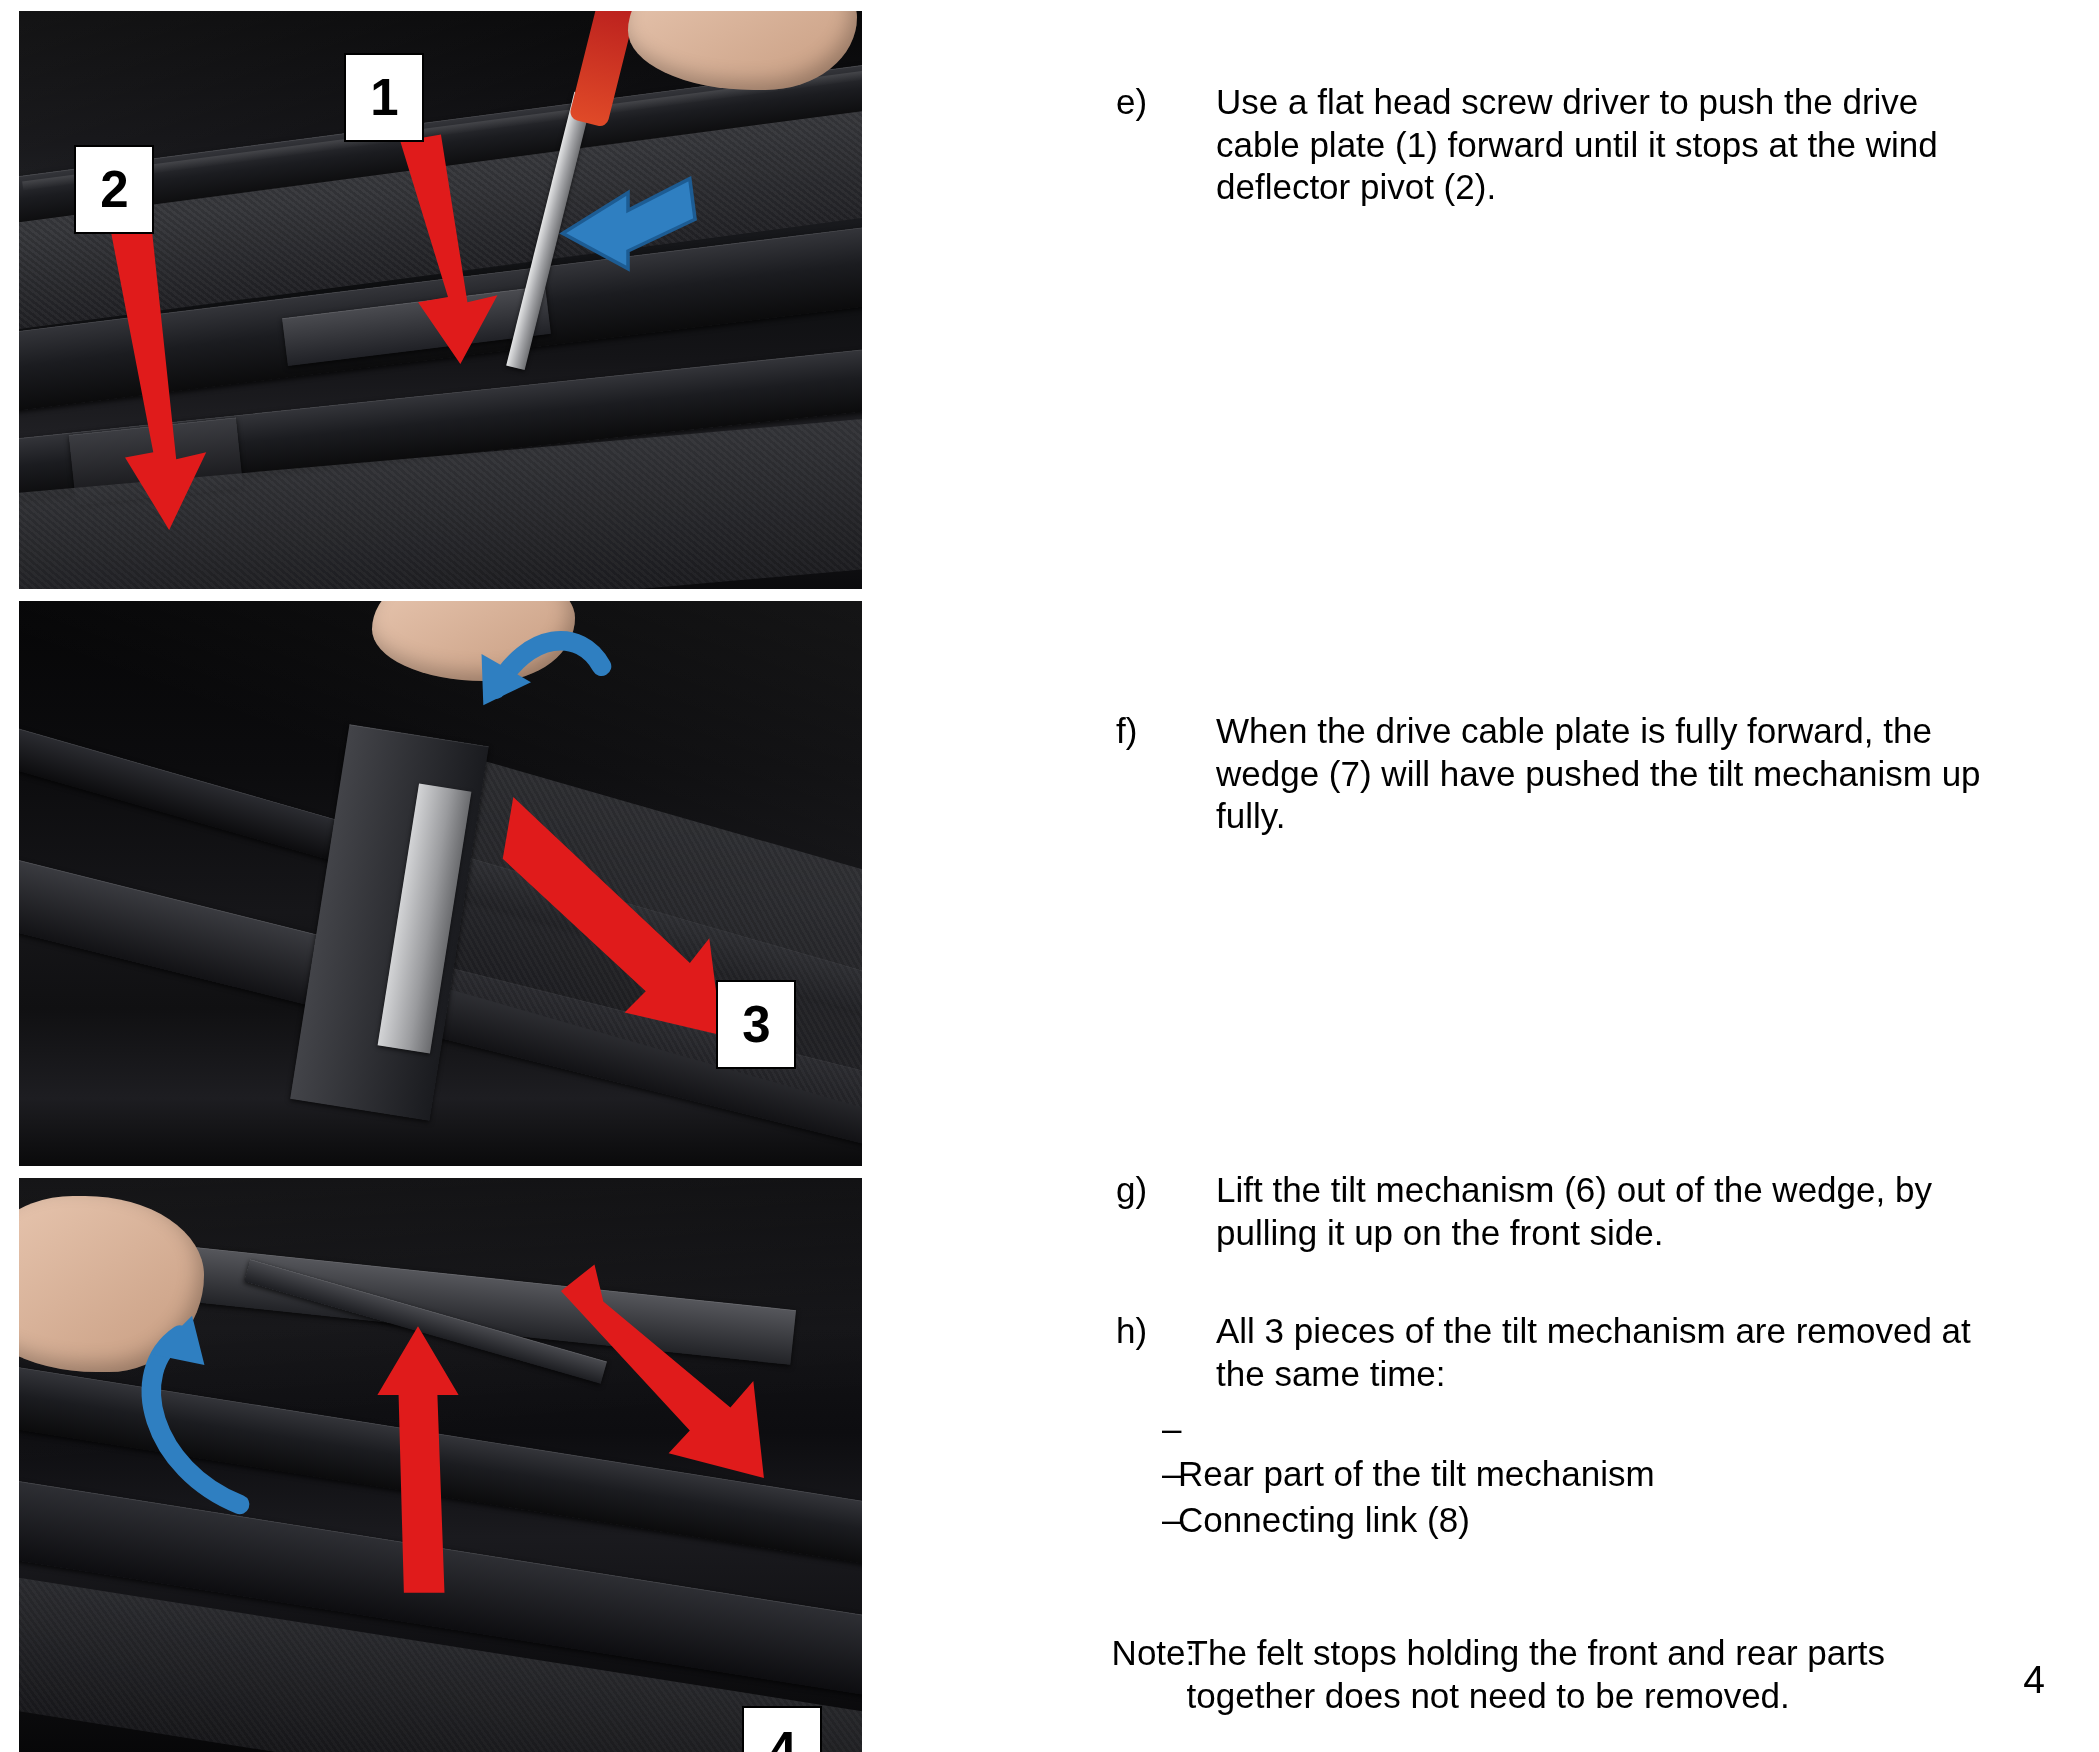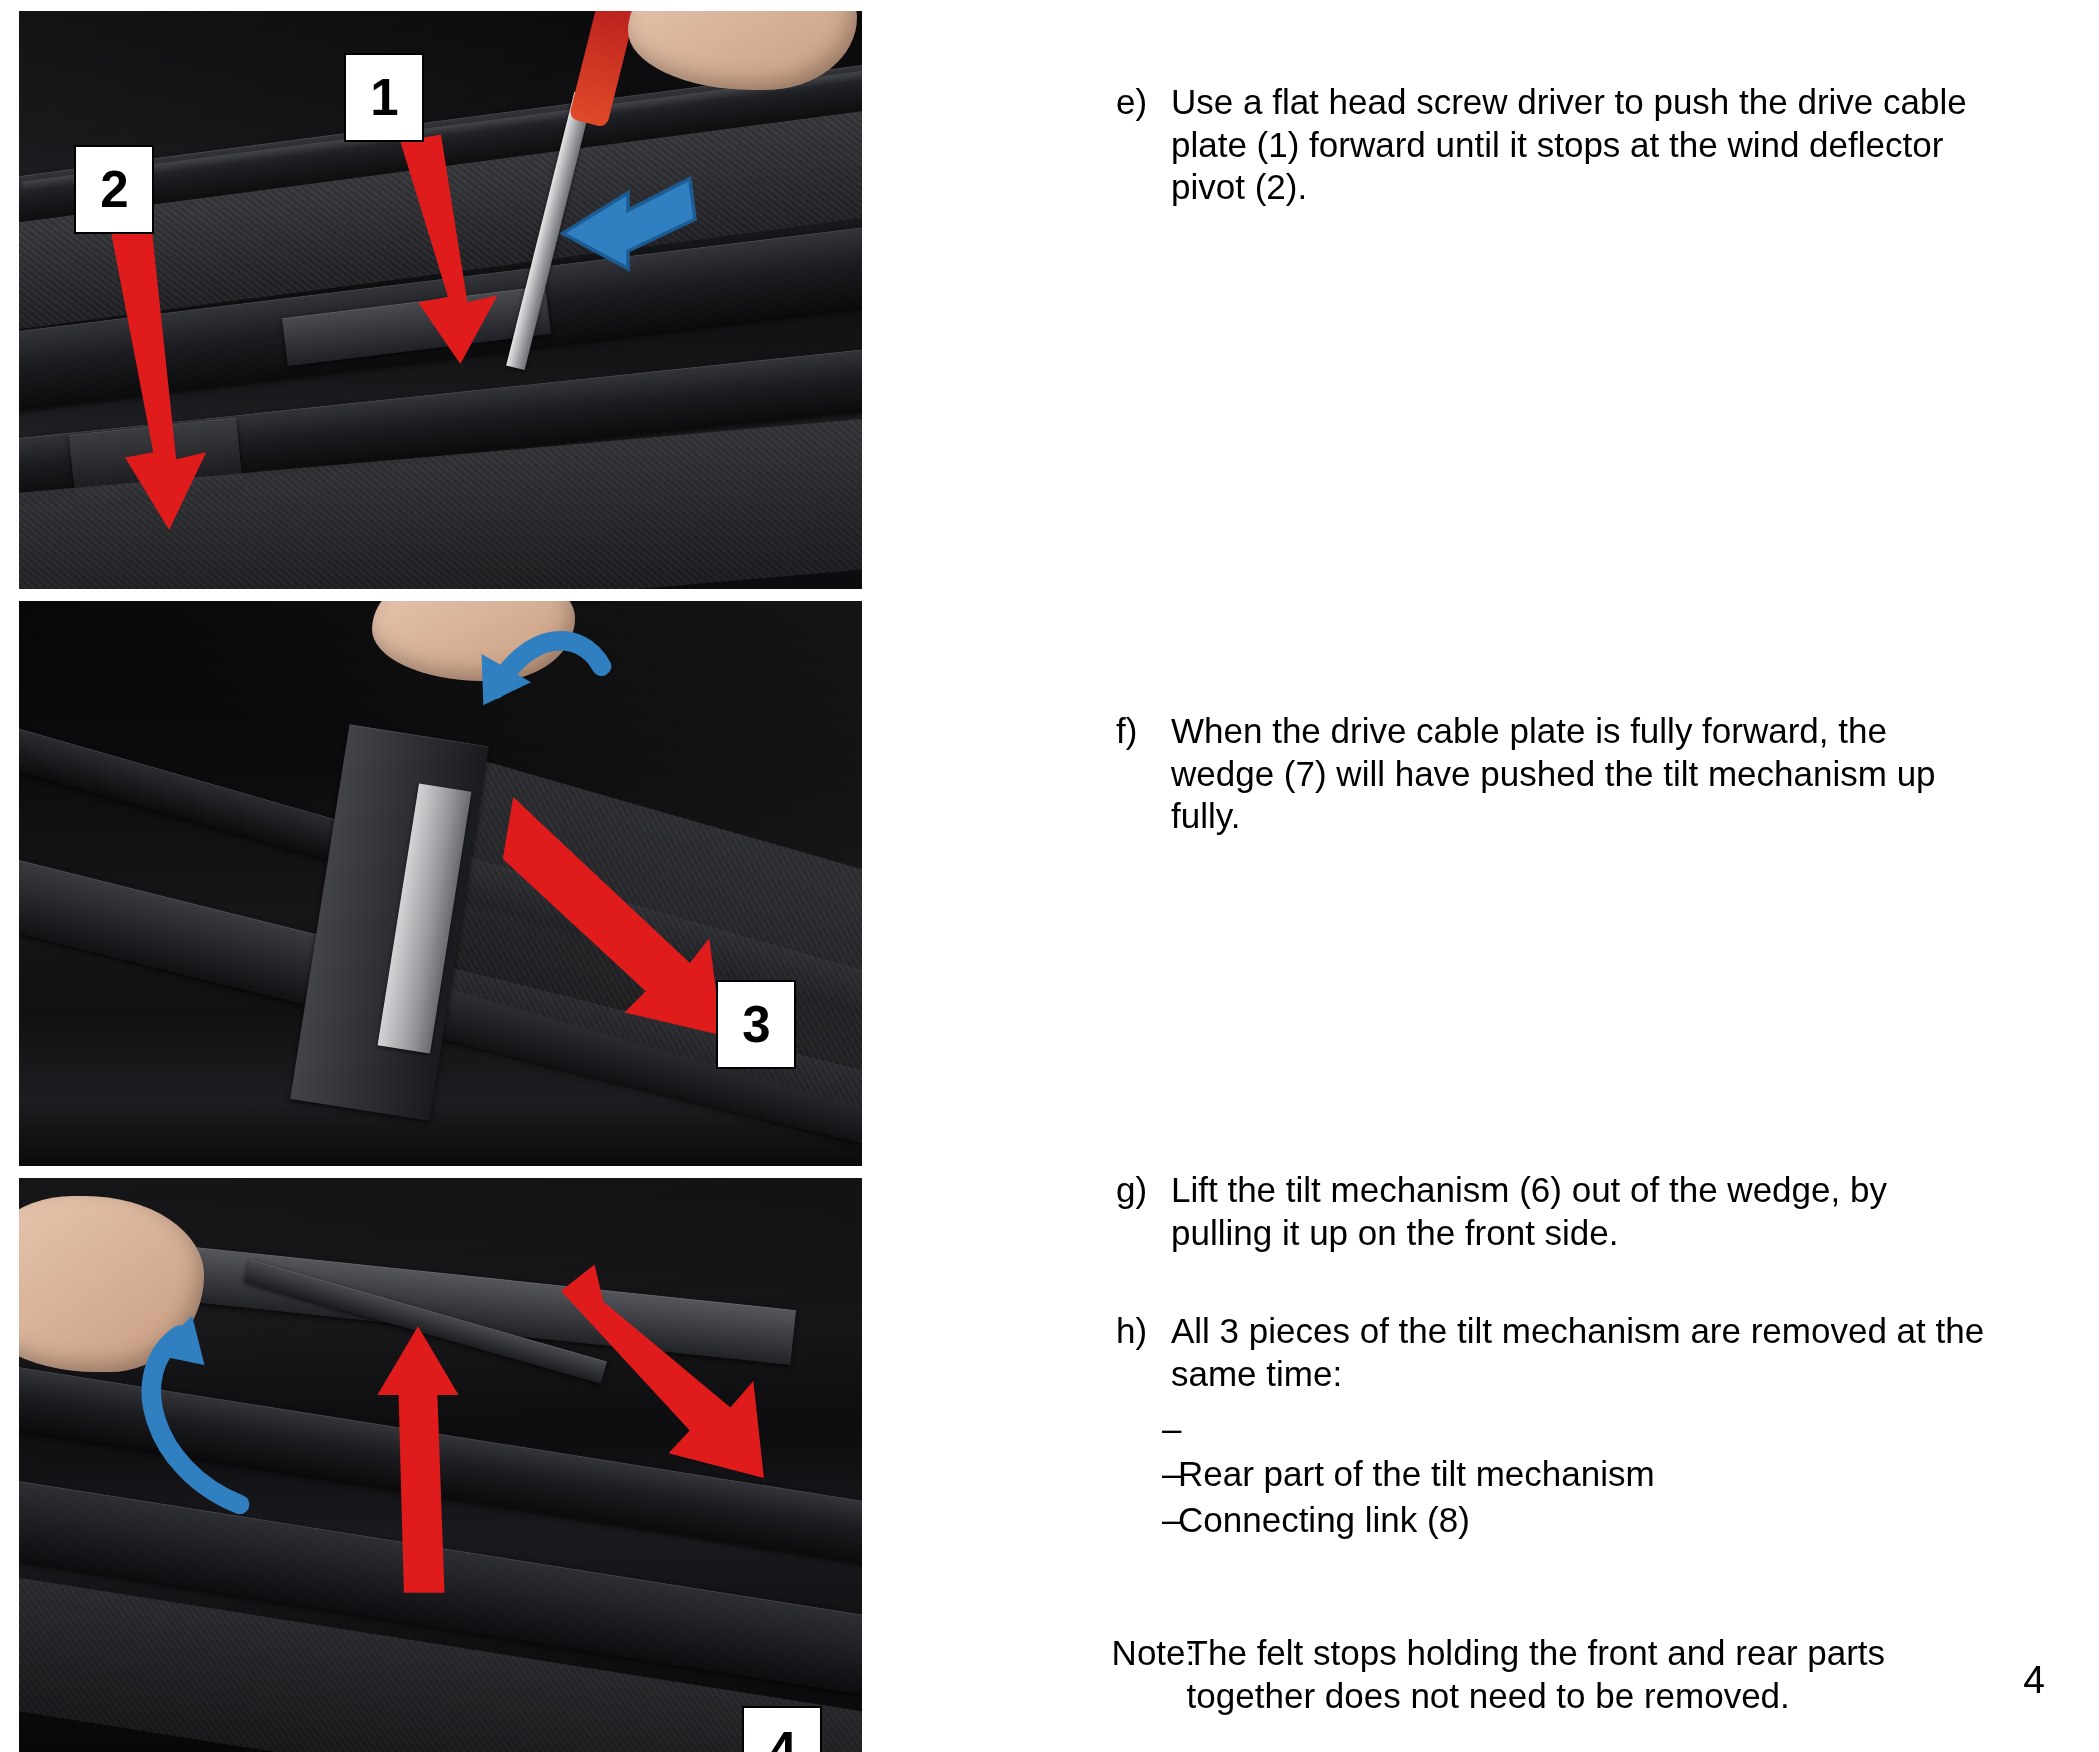--- a/index.html
+++ b/index.html
@@ -131,20 +131,21 @@
     line-height: 1.22;
     color: #000;
     margin-bottom: 0;
   }
   .instr .marker {
     width: 55px;
     flex: 0 0 55px;
   }
   .instr .body {
     flex: 1 1 auto;
+    margin-left: 45px;
   }
 
   .sub-list {
     margin: 10.6px 0 0 0;
     padding: 0;
     list-style: none;
   }
   .sub-list li {
     display: flex;
     font-size: 35px;

